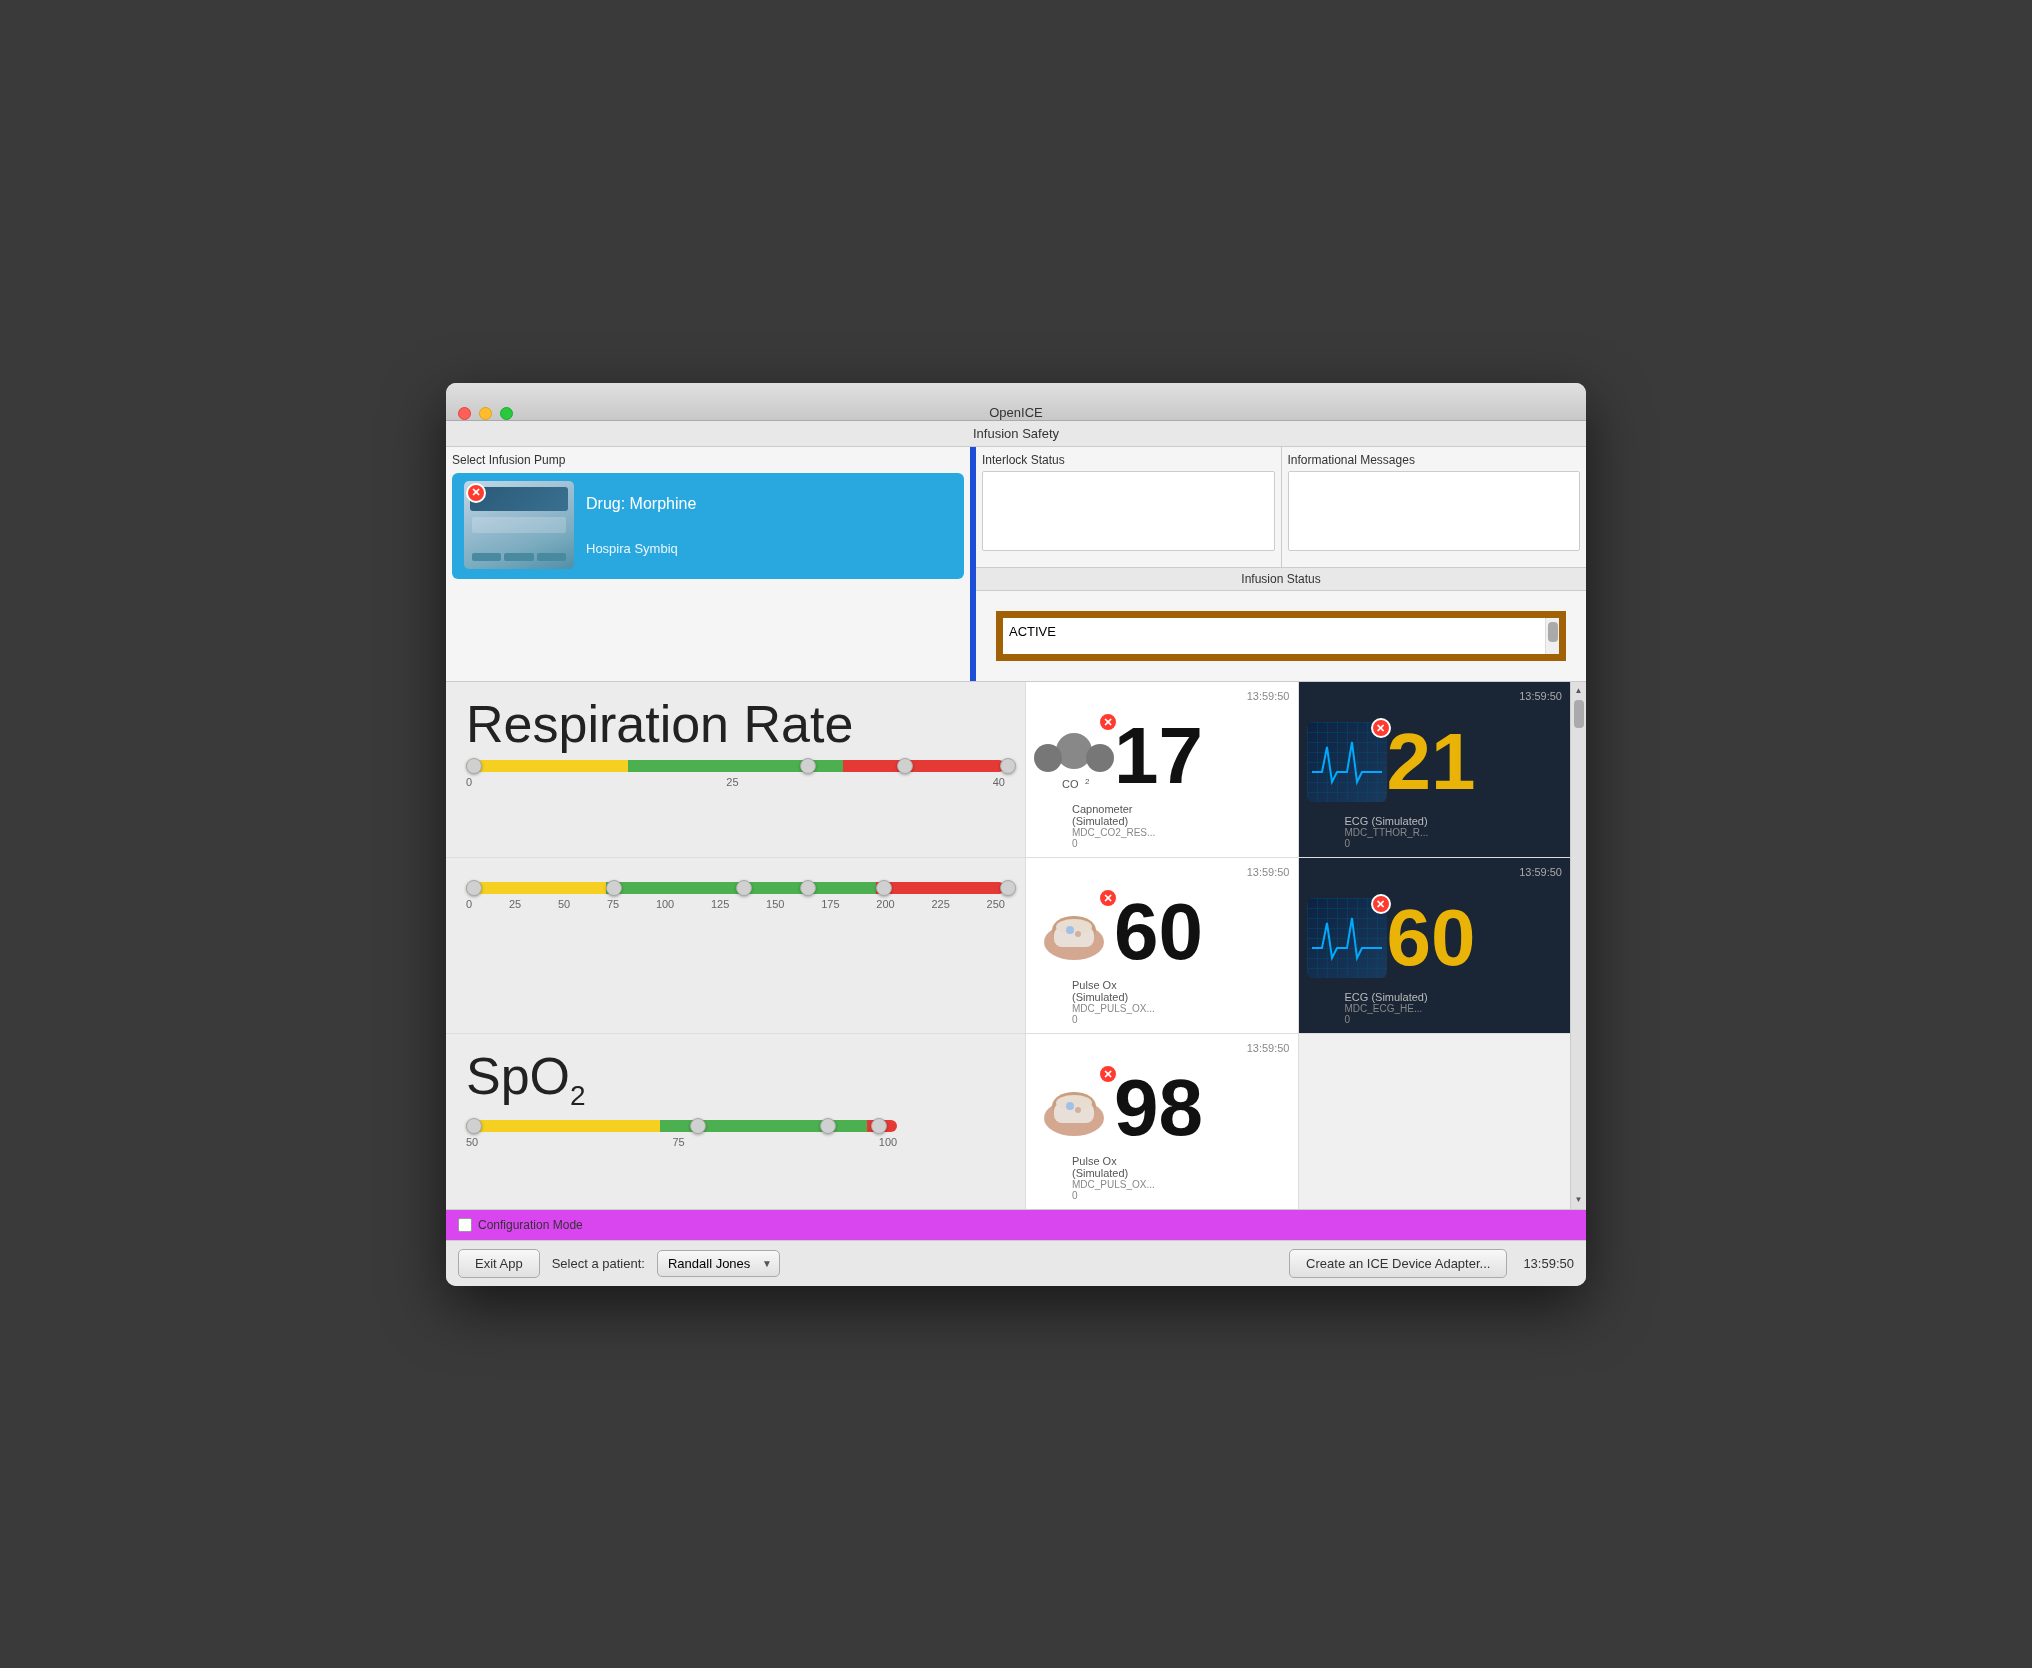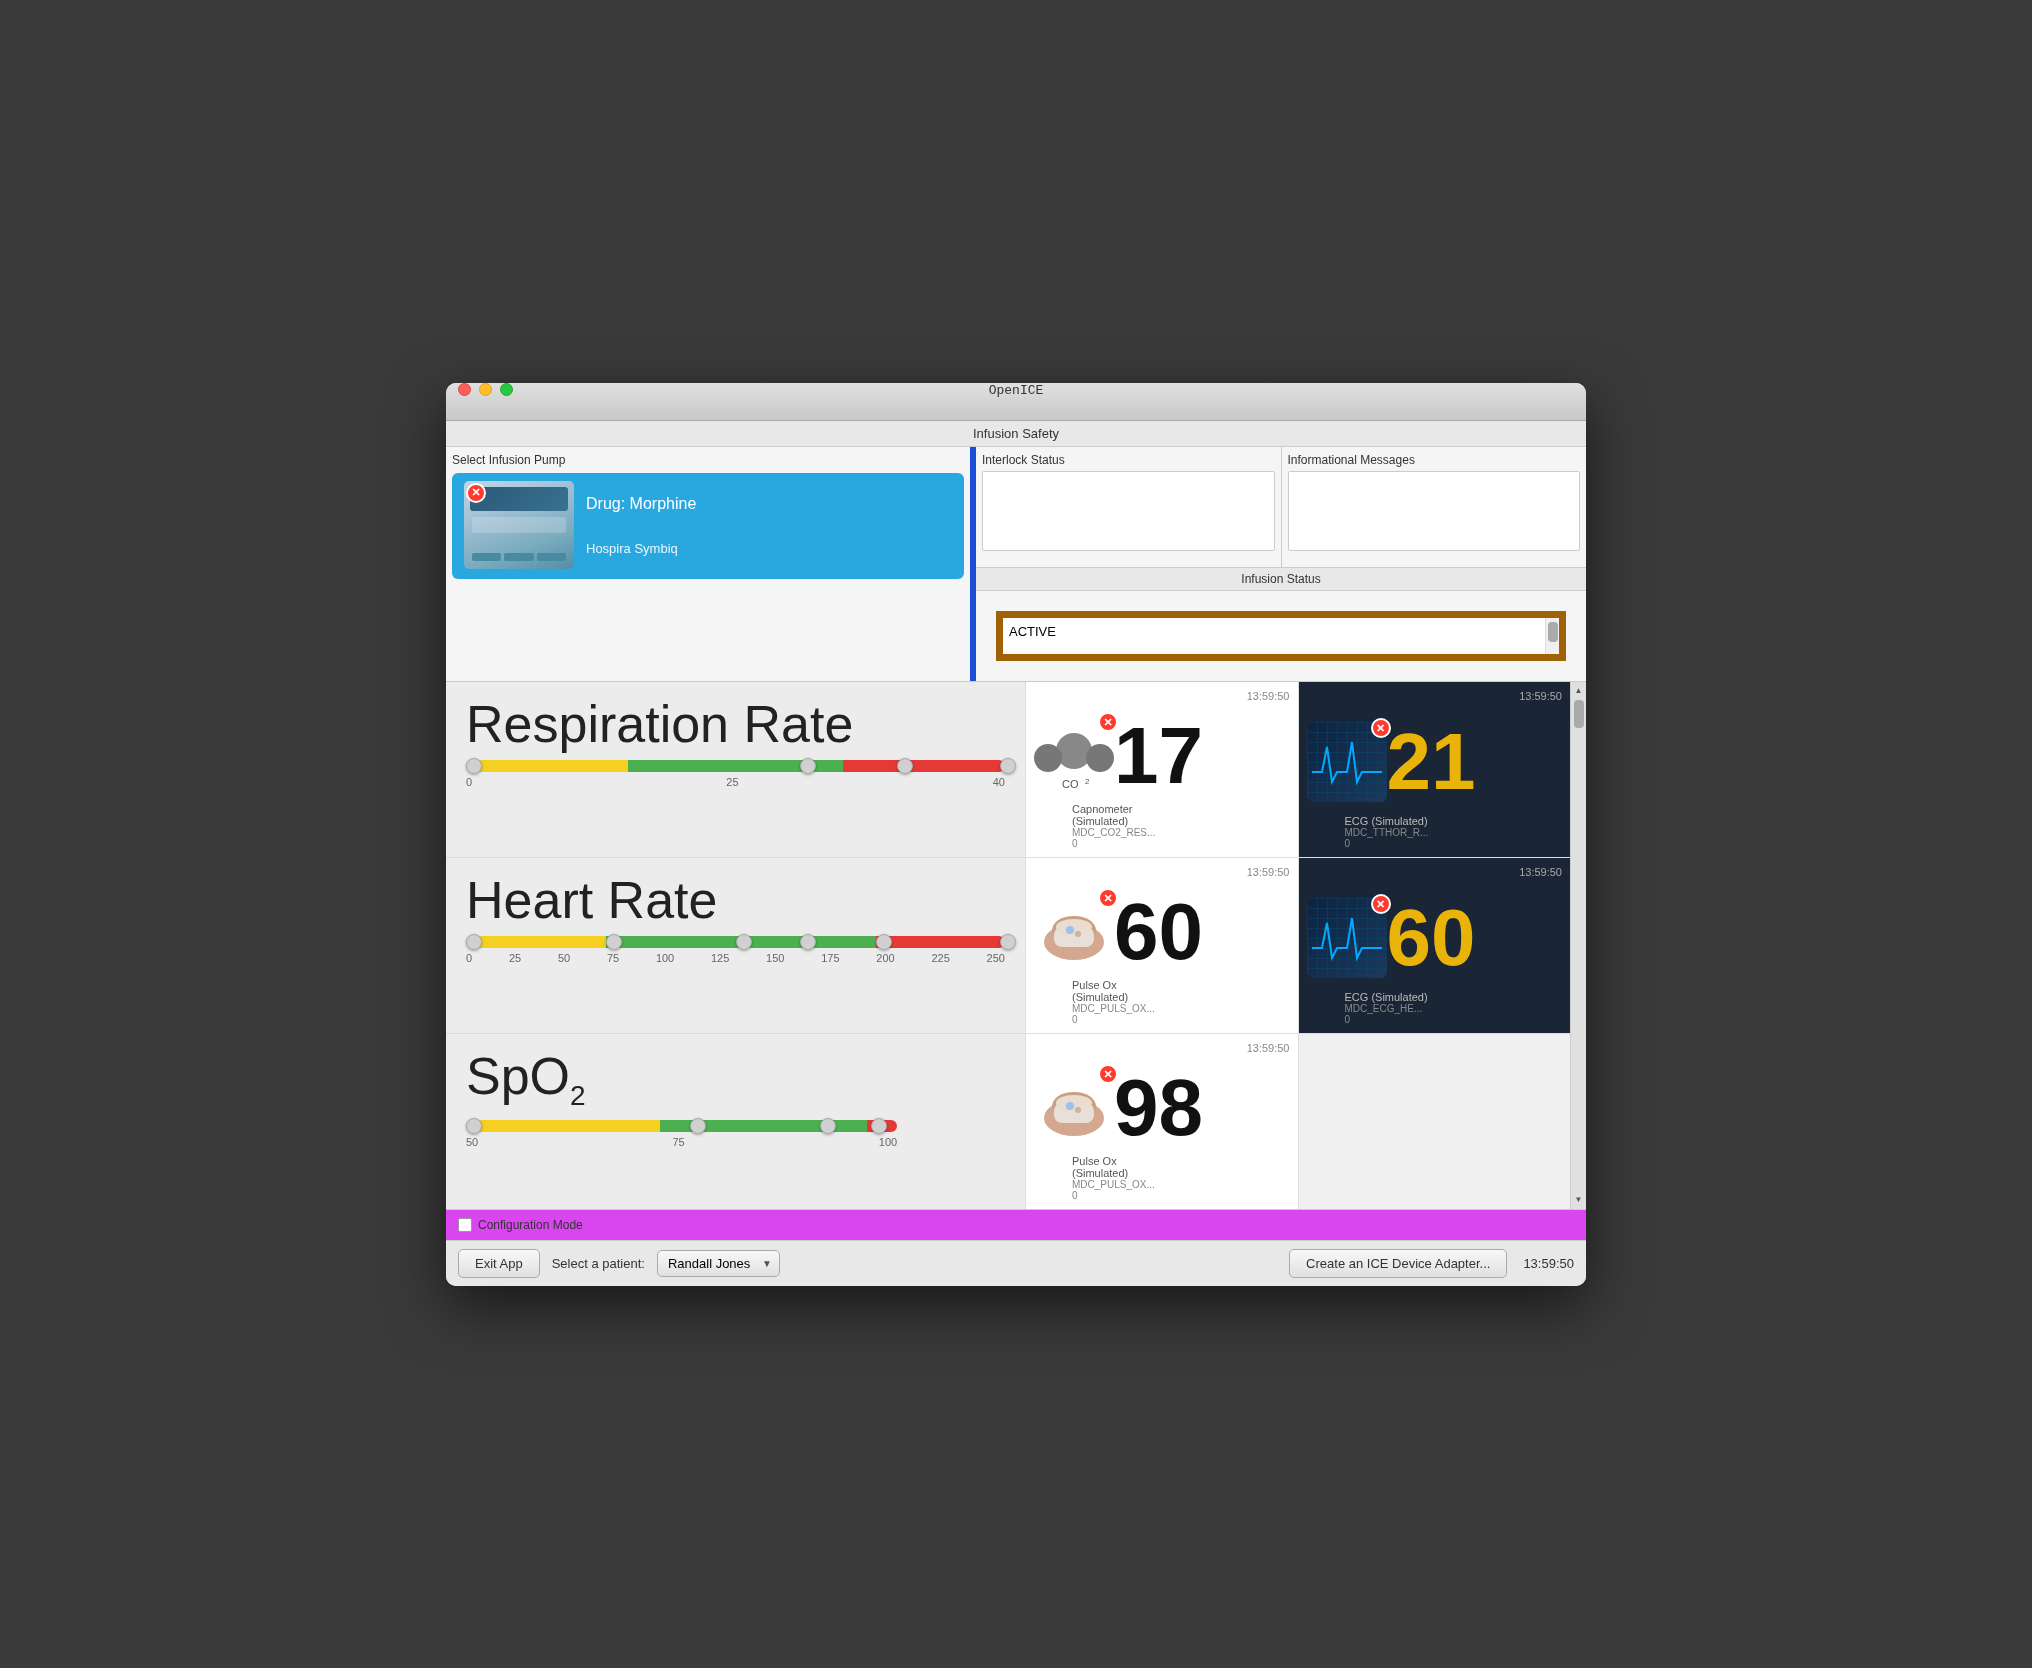--- a/index.html
+++ b/index.html
@@ -15,25 +15,24 @@
       width: 1140px;
       background: #ececec;
       border-radius: 10px;
       box-shadow: 0 20px 60px rgba(0,0,0,0.6);
       overflow: hidden;
     }
     .title-bar {
       background: linear-gradient(to bottom, #e0e0e0, #c8c8c8);
       height: 38px;
       display: flex;
-      align-items: flex-start;
+      align-items: flex-end;
       padding: 0 12px;
       border-bottom: 1px solid #aaa;
       position: relative;
-      font-family: Liberation Mono, monospace;
     }
     .traffic-lights {
       display: flex;
       gap: 8px;
       align-items: center;
     }
     .traffic-light {
       width: 13px;
       height: 13px;
       border-radius: 50%;
@@ -610,21 +609,20 @@
             <div class="sensor-bottom">
               <div class="sensor-label sensor-label-dark">ECG (Simulated)</div>
               <div class="sensor-sub">MDC_TTHOR_R...<br>0</div>
             </div>
           </div>
         </div>
       </div>
 
       <div class="vital-row-wrapper">
         <div class="vital-left">
-          <div class="vital-title">Heart Rate</div>
           <div class="slider-container">
             <div class="slider-track" style="width:100%;">
               <div class="slider-segment-yellow" style="width:26%;"></div>
               <div class="slider-segment-green" style="width:50%;"></div>
               <div class="slider-segment-red" style="width:24%;"></div>
               <div class="slider-thumb" style="left:0%;"></div>
               <div class="slider-thumb" style="left:26%;"></div>
               <div class="slider-thumb" style="left:50%;"></div>
               <div class="slider-thumb" style="left:62%;"></div>
               <div class="slider-thumb" style="left:76%;"></div>

